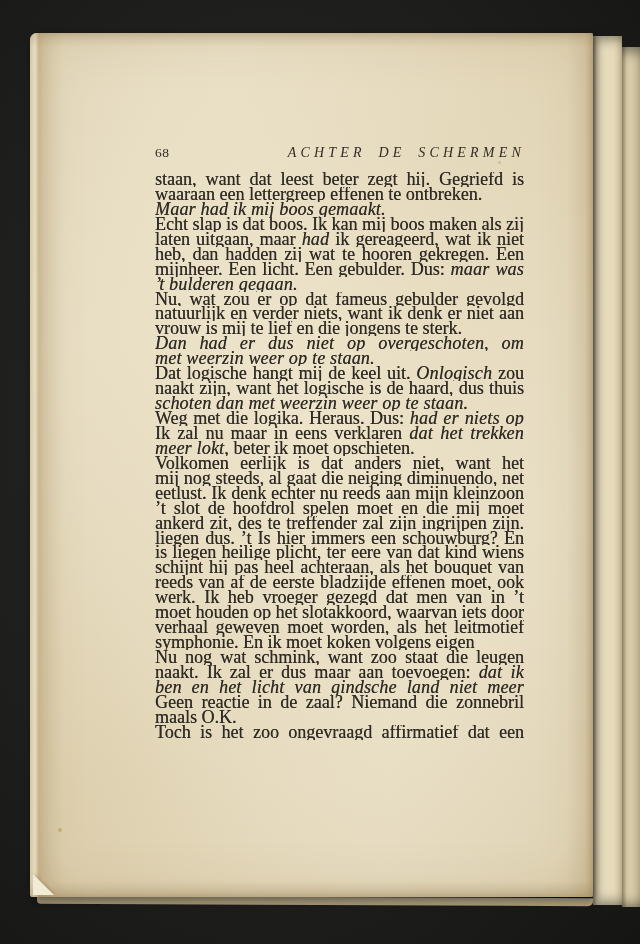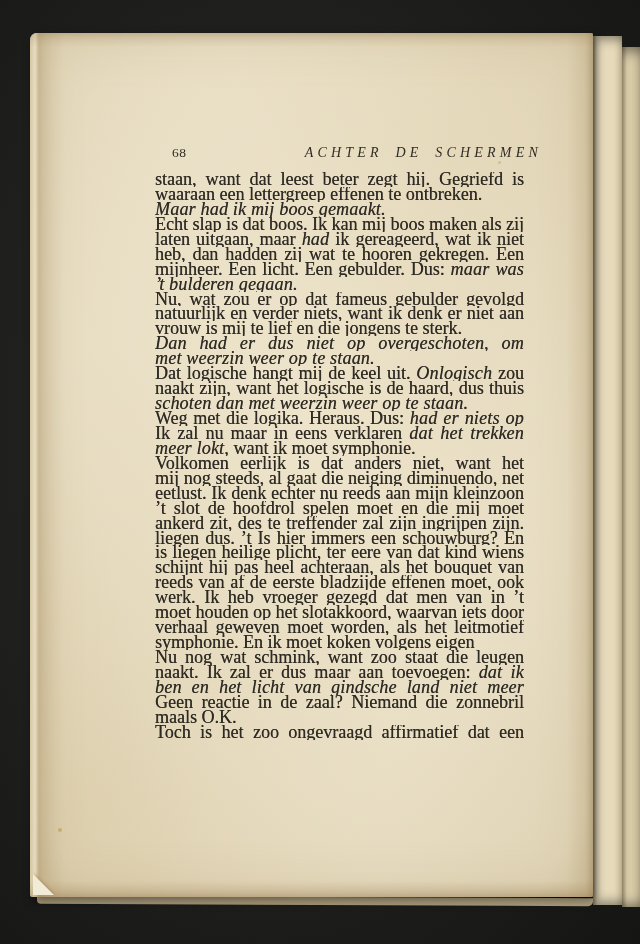--- a/index.html
+++ b/index.html
@@ -70,21 +70,21 @@
     box-shadow: inset 0 10px 14px -6px rgba(0,0,0,0.5), inset 0 -8px 12px -5px rgba(0,0,0,0.45);
   }
   .bottom-page-edge {
     position:absolute; left:37px; top:897px; width:556px; height:8px;
     background:linear-gradient(180deg, #cdbe9a, #b0a07c);
     border-radius:0 0 5px 4px; transform:rotate(0.25deg);
   }
 
   
   .running-header {
-    position:absolute; left:142px; top:112px; width:370px;
+    position:absolute; left:125px; top:112px; width:370px;
     display:flex; justify-content:space-between; align-items:flex-start;
     color:#312d26;
   }
   .page-number { font-size:13.5px; letter-spacing:0.5px; }
   .header-title {
     font-style:italic; font-size:14px; letter-spacing:4.2px; word-spacing:5px;
     white-space:nowrap;
   }
   .body-text {
     position:absolute; left:125px; top:139px; width:369px;
@@ -143,21 +143,21 @@
           <div class="line"><em>met weerzin weer op te staan.</em></div>
         </div>
         <div class="para">
           <div class="line just"><span>Dat logische hangt mij de keel uit. </span><em>Onlogisch</em><span> zou dan nog</span></div>
           <div class="line just"><span>naakt zijn, want het logische is de haard, dus thuis blijven.</span></div>
           <div class="line"><em>schoten dan met weerzin weer op te staan.</em></div>
           <div class="line just"><span>Weg met die logika. Heraus. Dus: </span><em>had er niets op overge-</em></div>
         </div>
         <div class="para">
           <div class="line just"><span>Ik zal nu maar in eens verklaren </span><em>dat het trekken mij niet</em></div>
-          <div class="line"><em>meer lokt,</em><span> want ik moet symphonie.</span></div>
+          <div class="line"><em>meer lokt,</em><span> beter ik moet opschieten.</span></div>
         </div>
         <div class="para">
           <div class="line just"><span>Volkomen eerlijk is dat anders niet, want het trekken lokt</span></div>
           <div class="line just"><span>mij nog steeds, al gaat die neiging diminuendo, net als mijn</span></div>
           <div class="line just"><span>eetlust. Ik denk echter nu reeds aan mijn kleinzoon die aan</span></div>
           <div class="line just"><span>’t slot de hoofdrol spelen moet en die mij moet opwekken</span></div>
           <div class="line just"><span>ankerd zit, des te treffender zal zijn ingrijpen zijn. Door-</span></div>
           <div class="line just"><span>liegen dus. ’t Is hier immers een schouwburg? En in dit geval</span></div>
           <div class="line just"><span>is liegen heilige plicht, ter eere van dat kind wiens pad ik</span></div>
           <div class="line just"><span>schijnt hij pas heel achteraan, als het bouquet van een vuur-</span></div>

